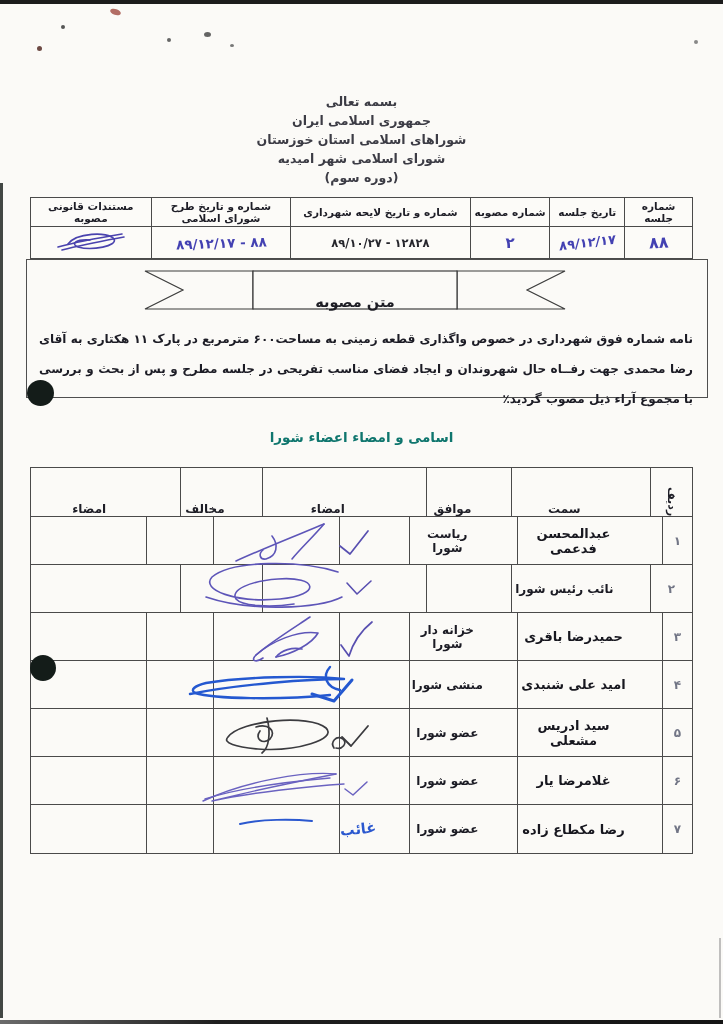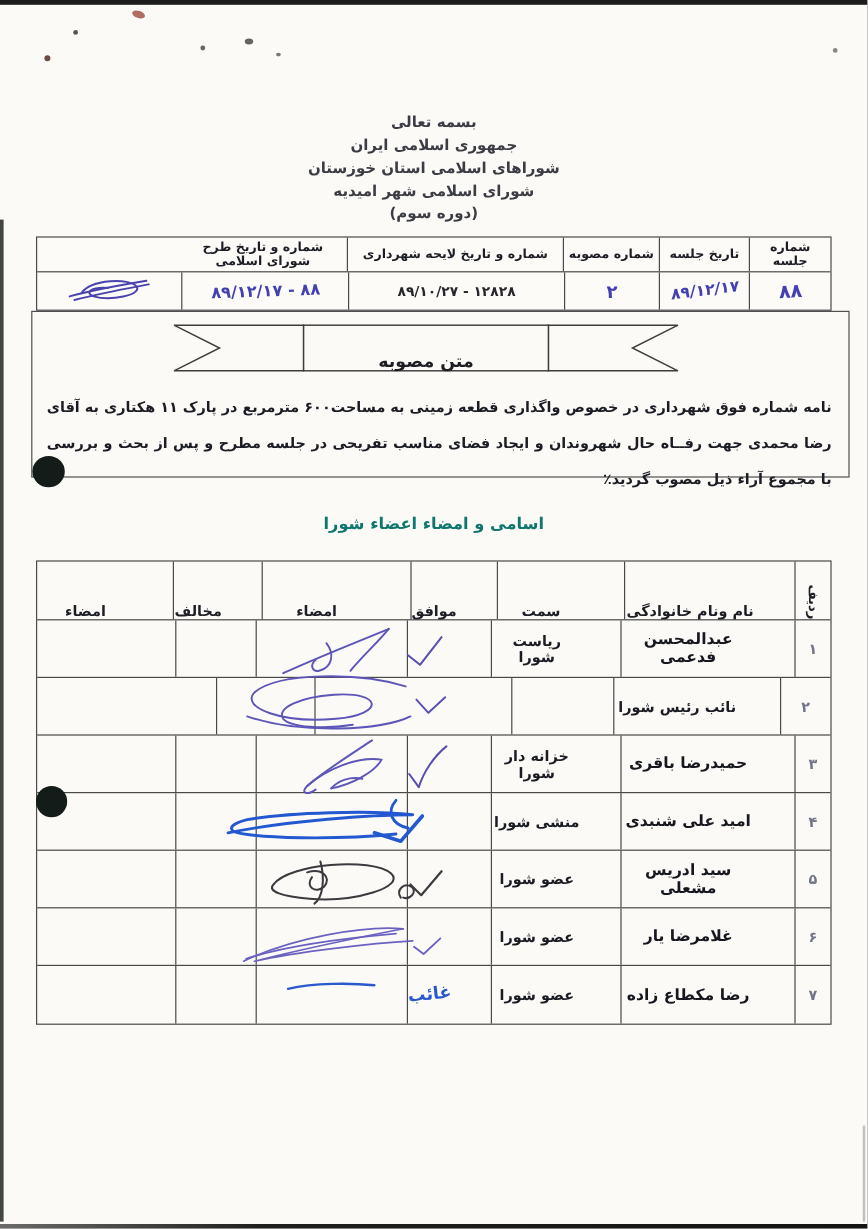--- a/index.html
+++ b/index.html
@@ -104,20 +104,23 @@
         </div>
       <div class="mt-cell c2">
           <span>شماره مصوبه</span>
         </div>
       <div class="mt-cell c3">
           <span>شماره و تاریخ لایحه شهرداری</span>
         </div>
       <div class="mt-cell c4">
           <span>شماره و تاریخ طرح شورای اسلامی</span>
         </div>
+      <div class="mt-cell c5">
+          <span>مستندات قانونی مصوبه</span>
+        </div>
     </div>
     <div class="mt-row mt-vals">
       <div class="mt-cell c0">
           <span class="hw big">۸۸</span>
         </div>
       <div class="mt-cell c1">
           <span class="hw date">۸۹/۱۲/۱۷</span>
         </div>
       <div class="mt-cell c2">
           <span class="hw mid">۲</span>
@@ -145,23 +148,20 @@
     <div class="ribbon-label">متن مصوبه</div>
   </div>
 
   <div class="members-title">اسامی و امضاء اعضاء شورا</div>
 
   <div class="members-table">
     <div class="m-row m-head">
       <div class="m-cell k0">
           <span>ردیف</span>
         </div>
-      <div class="m-cell k1">
-          <span>نام ونام خانوادگی</span>
-        </div>
       <div class="m-cell k2">
           <span>سمت</span>
         </div>
       <div class="m-cell k3">
           <span>موافق</span>
         </div>
       <div class="m-cell k4">
           <span>امضاء</span>
         </div>
       <div class="m-cell k5">

